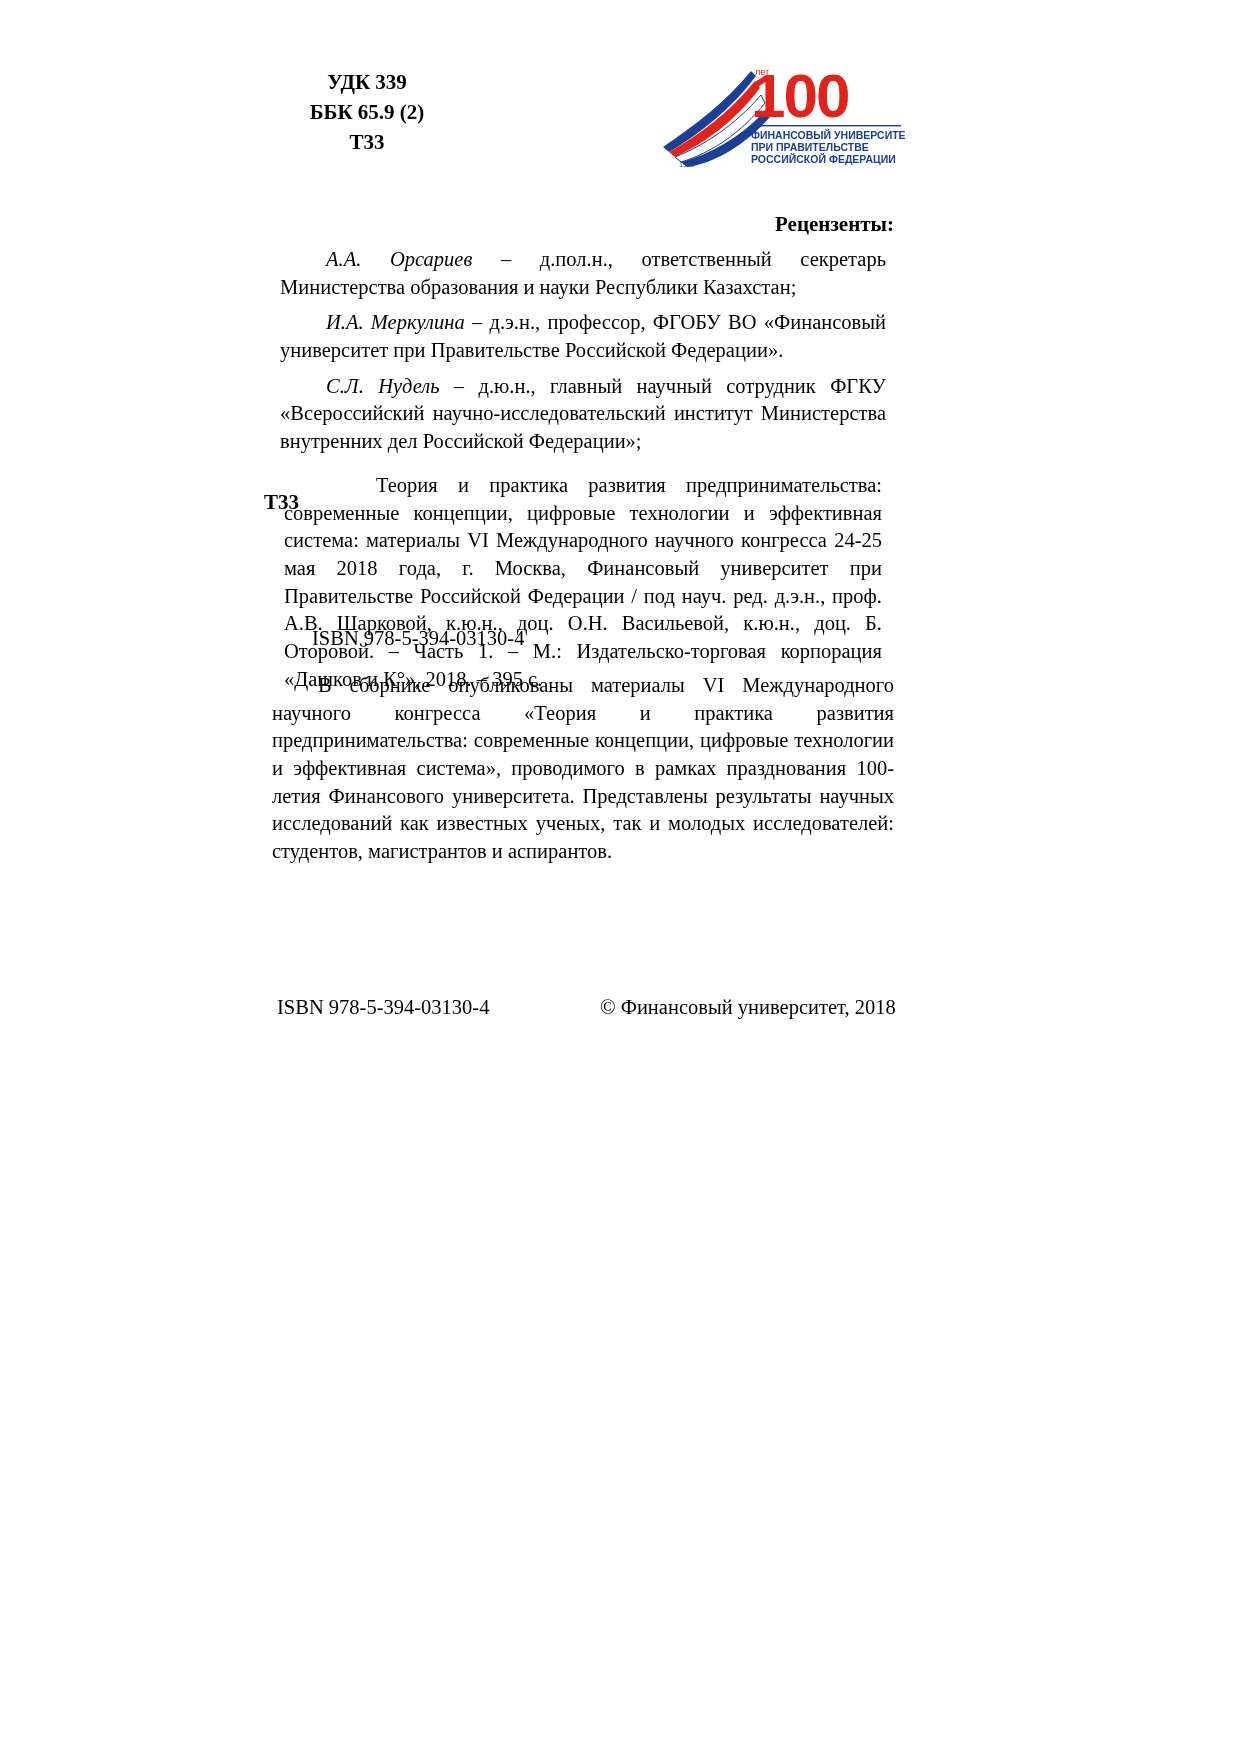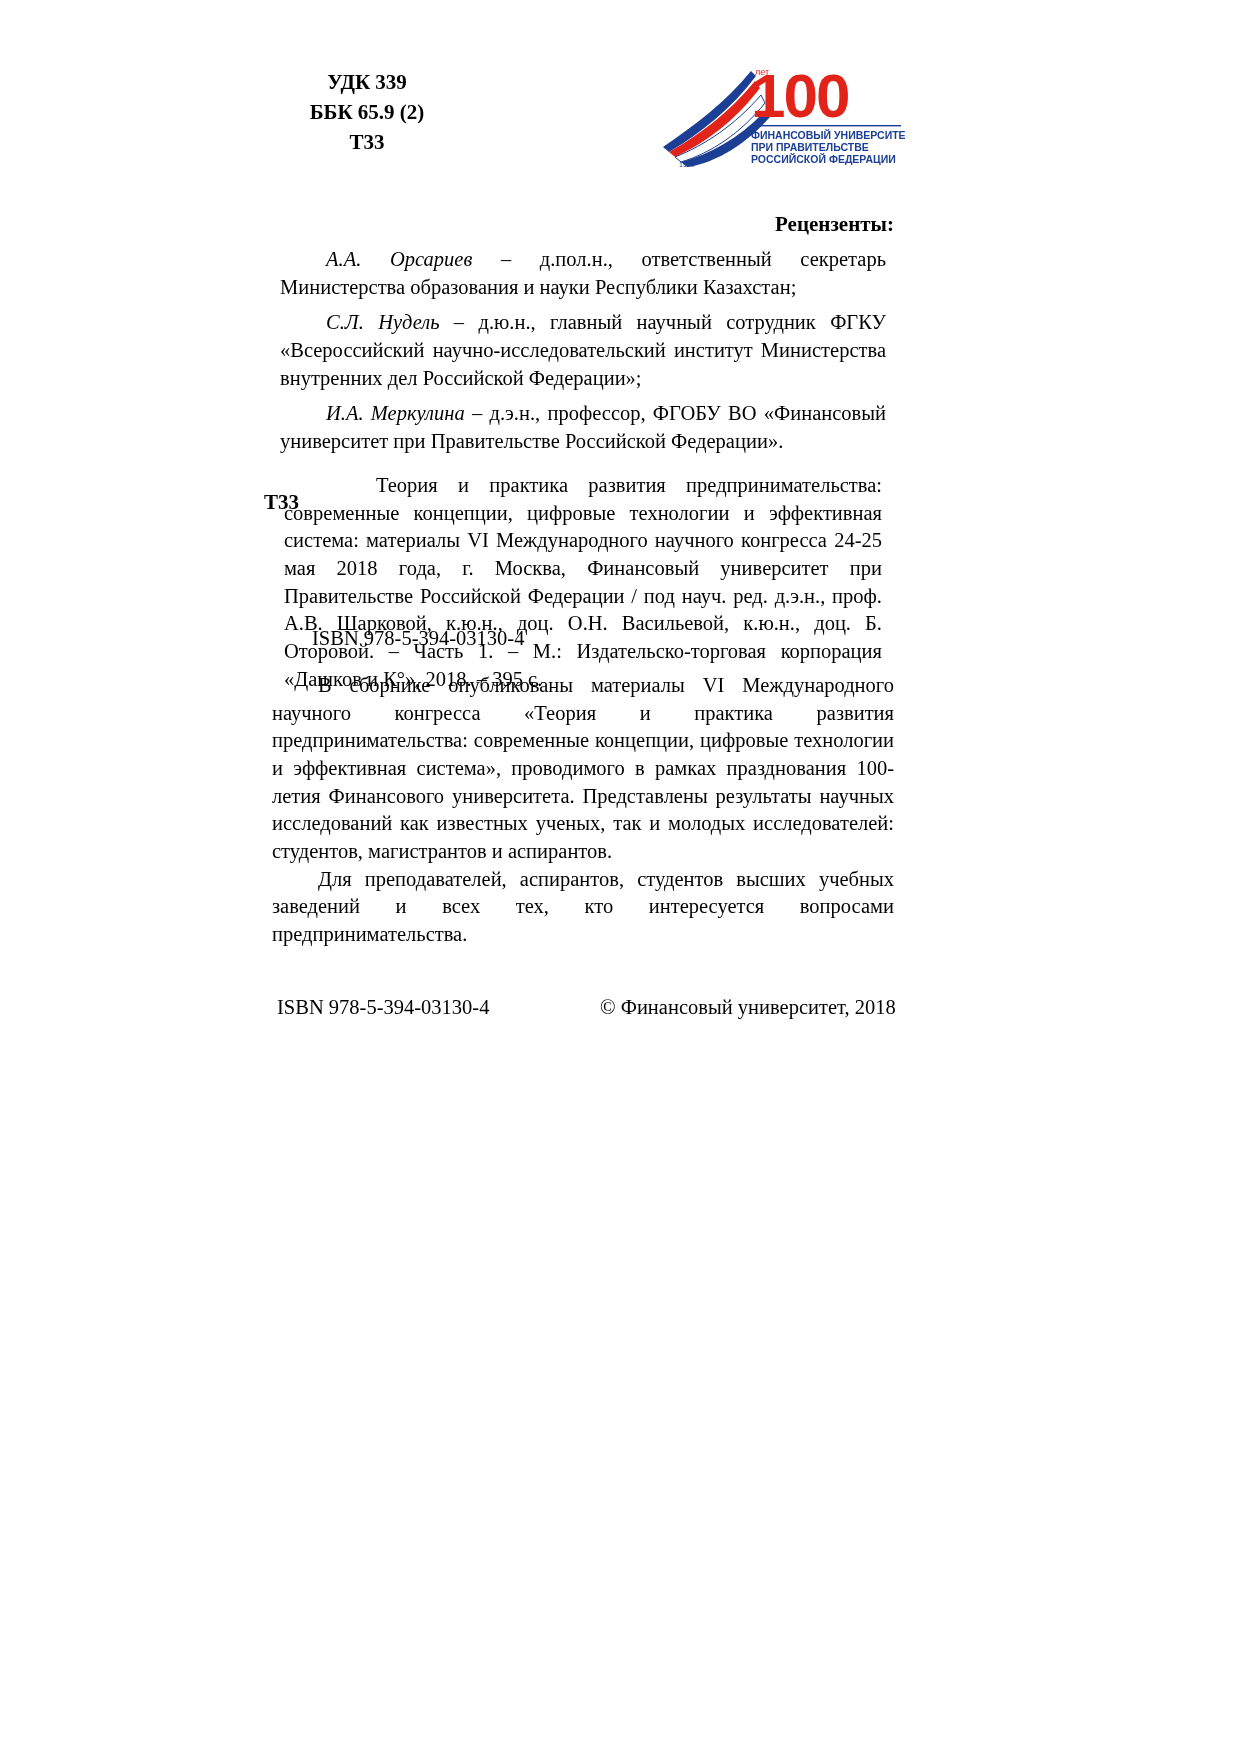--- a/index.html
+++ b/index.html
@@ -154,37 +154,36 @@
     </svg>
   </div>
 
   <div class="reviewers-head">Рецензенты:</div>
 
   <div class="col reviewers">
     <p>
       <span class="it">А.А. Орсариев</span><span> – д.пол.н., ответственный секретарь Министерства образования и науки Республики Казахстан;</span>
     </p>
     <p>
-      <span class="it">С.Л. Нудель</span><span> – д.ю.н., главный научный сотрудник ФГКУ «Всероссийский научно-исследовательский институт Министерства внутренних дел Российской Федерации»;</span>
+      <span class="it">И.А. Меркулина</span><span> – д.э.н., профессор, ФГОБУ ВО «Финансовый университет при Правительстве Российской Федерации».</span>
     </p>
     <p>
-      <span class="it">И.А. Меркулина</span><span> – д.э.н., профессор, ФГОБУ ВО «Финансовый университет при Правительстве Российской Федерации».</span>
+      <span class="it">С.Л. Нудель</span><span> – д.ю.н., главный научный сотрудник ФГКУ «Всероссийский научно-исследовательский институт Министерства внутренних дел Российской Федерации»;</span>
     </p>
   </div>
 
   <div class="card-mark">Т33</div>
   <div class="col card-block">
     <p class="first">Теория и практика развития предпринимательства: современные концепции, цифровые технологии и эффективная система: материалы VI Международного научного конгресса 24-25 мая 2018 года, г. Москва, Финансовый университет при Правительстве Российской Федерации / под науч. ред. д.э.н., проф. А.В. Шарковой, к.ю.н., доц. О.Н. Васильевой, к.ю.н., доц. Б. Оторовой. – Часть 1. – М.: Издательско-торговая корпорация «Дашков и К°», 2018. – 395 с.</p>
   </div>
 
   <div class="col isbn-inner">
     <p>ISBN 978-5-394-03130-4</p>
   </div>
 
   <div class="col annot">
     <p>В сборнике опубликованы материалы VI Международного научного конгресса «Теория и практика развития предпринимательства: современные концепции, цифровые технологии и эффективная система», проводимого в рамках празднования 100-летия Финансового университета. Представлены результаты научных исследований как известных ученых, так и молодых исследователей: студентов, магистрантов и аспирантов.</p>
-    <p>Для преподавателей, аспирантов, студентов высших учебных заведений и всех тех, кто интересуется вопросами предпринимательства.</p>
   </div>
 
   <div class="footer-left">ISBN 978-5-394-03130-4</div>
   <div class="footer-right">© Финансовый университет, 2018</div>
 
 </div>
 
 </body></html>

